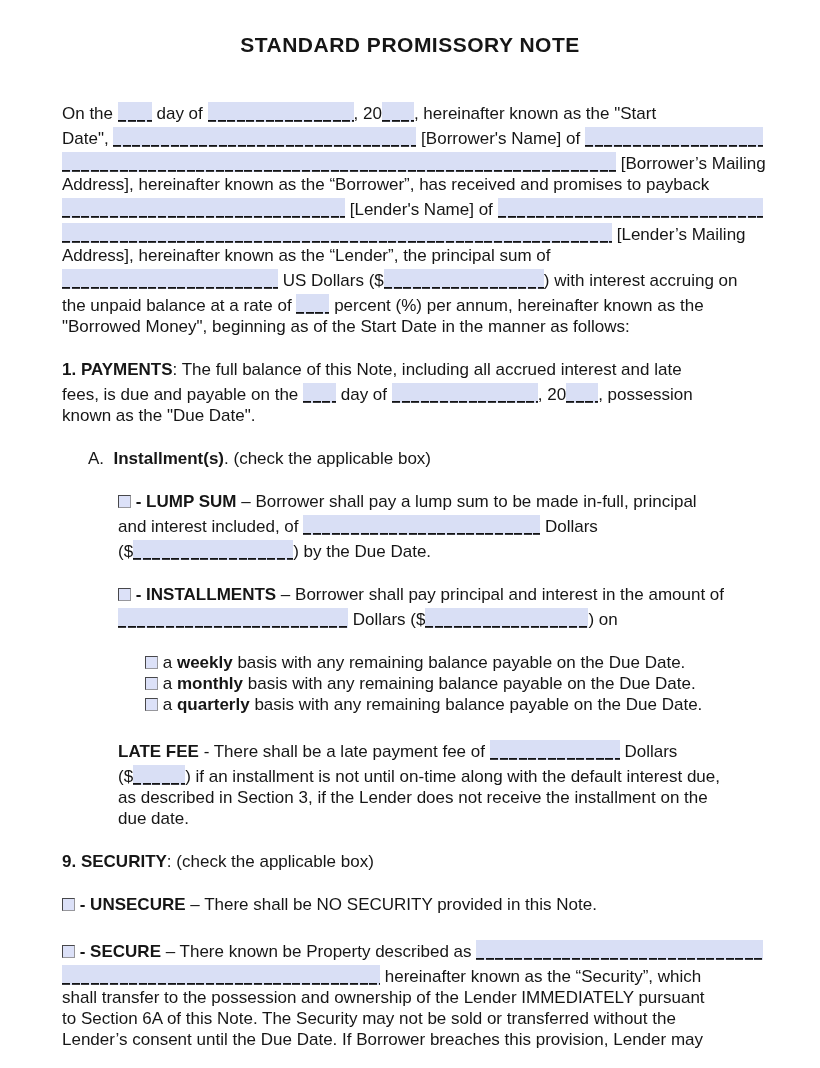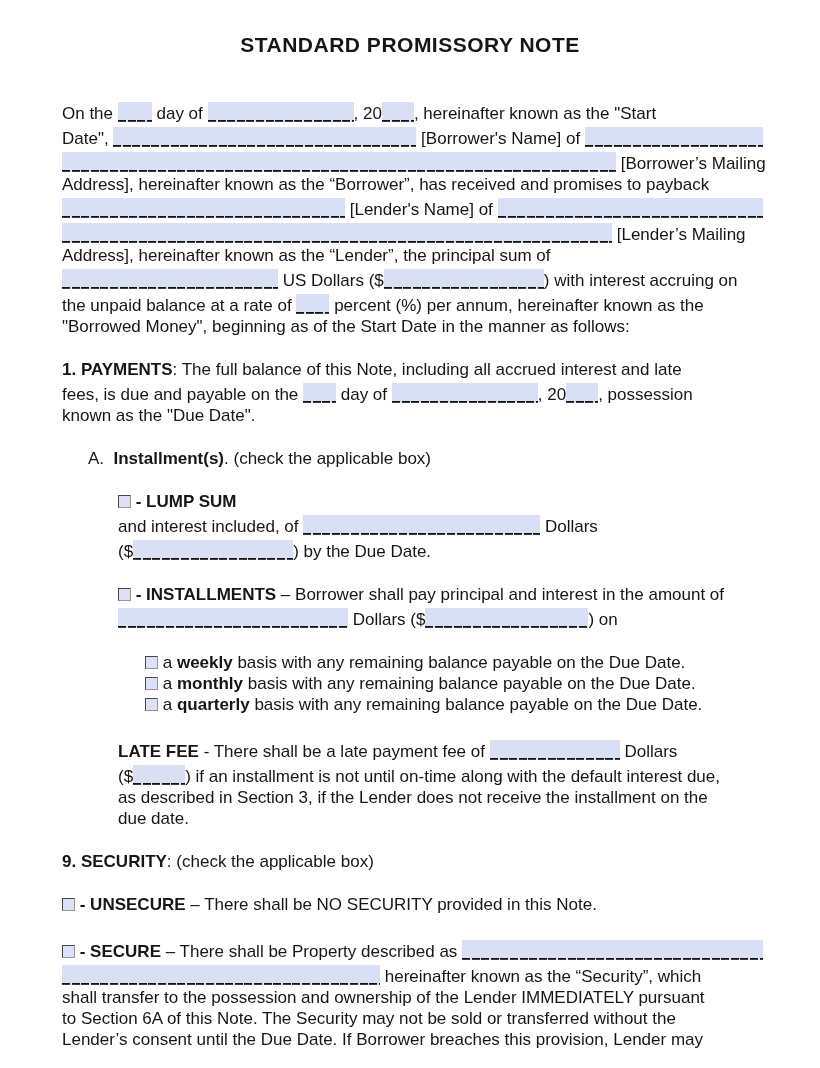--- a/index.html
+++ b/index.html
@@ -86,21 +86,21 @@
       </div>
       <div class="block">
         <div class="line"><span class="b">1. PAYMENTS</span><span class="t">: The full balance of this Note, including all accrued interest and late</span></div>
         <div class="line"><span class="t">fees, is due and payable on the </span><span class="blank" style="width: 33px;"></span><span class="t"> day of </span><span class="blank" style="width: 146px;"></span><span class="t">, 20</span><span class="blank" style="width: 32px;"></span><span class="t">, possession</span></div>
         <div class="line"><span class="t">known as the "Due Date".</span></div>
       </div>
       <div class="block" style="padding-left: 26px;">
         <div class="line"><span class="t">A.  </span><span class="b">Installment(s)</span><span class="t">. (check the applicable box)</span></div>
       </div>
       <div class="block" style="padding-left: 56px;">
-        <div class="line"><span class="checkbox"></span><span class="t"> </span><span class="b">- LUMP SUM</span></div>
+        <div class="line"><span class="checkbox"></span><span class="t"> </span><span class="b">- LUMP SUM</span><span class="t"> – Borrower shall pay a lump sum to be made in-full, principal</span></div>
         <div class="line"><span class="t">and interest included, of </span><span class="blank" style="width: 237px;"></span><span class="t"> Dollars</span></div>
         <div class="line"><span class="t">($</span><span class="blank" style="width: 160px;"></span><span class="t">) by the Due Date.</span></div>
       </div>
       <div class="block" style="padding-left: 56px;">
         <div class="line"><span class="checkbox"></span><span class="t"> </span><span class="b">- INSTALLMENTS</span><span class="t"> – Borrower shall pay principal and interest in the amount of</span></div>
         <div class="line"><span class="blank" style="width: 230px;"></span><span class="t"> Dollars ($</span><span class="blank" style="width: 163px;"></span><span class="t">) on</span></div>
       </div>
       <div class="block" style="padding-left: 83px;">
         <div class="line"><span class="checkbox"></span><span class="t"> a </span><span class="b">weekly</span><span class="t"> basis with any remaining balance payable on the Due Date.</span></div>
         <div class="line"><span class="checkbox"></span><span class="t"> a </span><span class="b">monthly</span><span class="t"> basis with any remaining balance payable on the Due Date.</span></div>
@@ -112,21 +112,21 @@
         <div class="line"><span class="t">as described in Section 3, if the Lender does not receive the installment on the</span></div>
         <div class="line"><span class="t">due date.</span></div>
       </div>
       <div class="block">
         <div class="line"><span class="b">9. SECURITY</span><span class="t">: (check the applicable box)</span></div>
       </div>
       <div class="block">
         <div class="line"><span class="checkbox"></span><span class="t"> </span><span class="b">- UNSECURE</span><span class="t"> – There shall be NO SECURITY provided in this Note.</span></div>
       </div>
       <div class="block">
-        <div class="line"><span class="checkbox"></span><span class="t"> </span><span class="b">- SECURE</span><span class="t"> – There shall be Property described as </span><span class="blank grow"></span></div>
+        <div class="line"><span class="checkbox"></span><span class="t"> </span><span class="b">- SECURE</span><span class="t"> – There known be Property described as </span><span class="blank grow"></span></div>
         <div class="line"><span class="blank" style="width: 318px;"></span><span class="t"> hereinafter known as the “Security”, which</span></div>
         <div class="line"><span class="t">shall transfer to the possession and ownership of the Lender IMMEDIATELY pursuant</span></div>
         <div class="line"><span class="t">to Section 6A of this Note. The Security may not be sold or transferred without the</span></div>
         <div class="line"><span class="t">Lender’s consent until the Due Date. If Borrower breaches this provision, Lender may</span></div>
       </div>
     </div>
 
 </div>
 
 </body></html>

